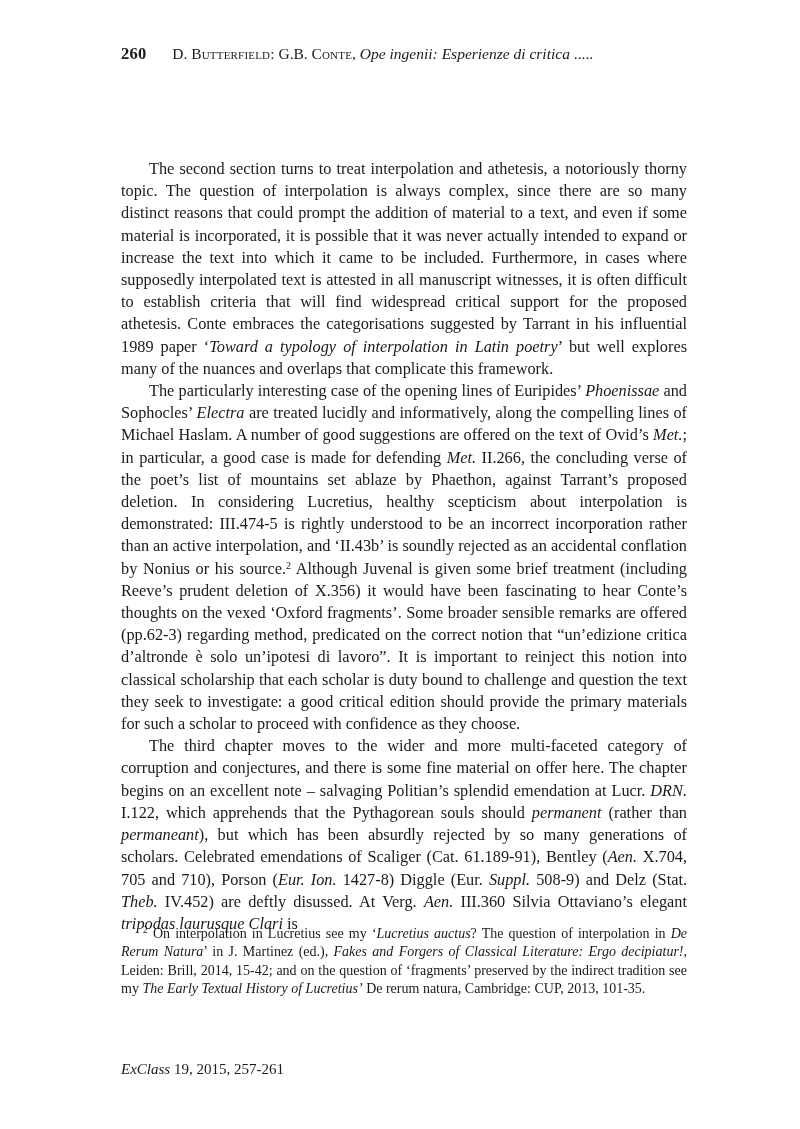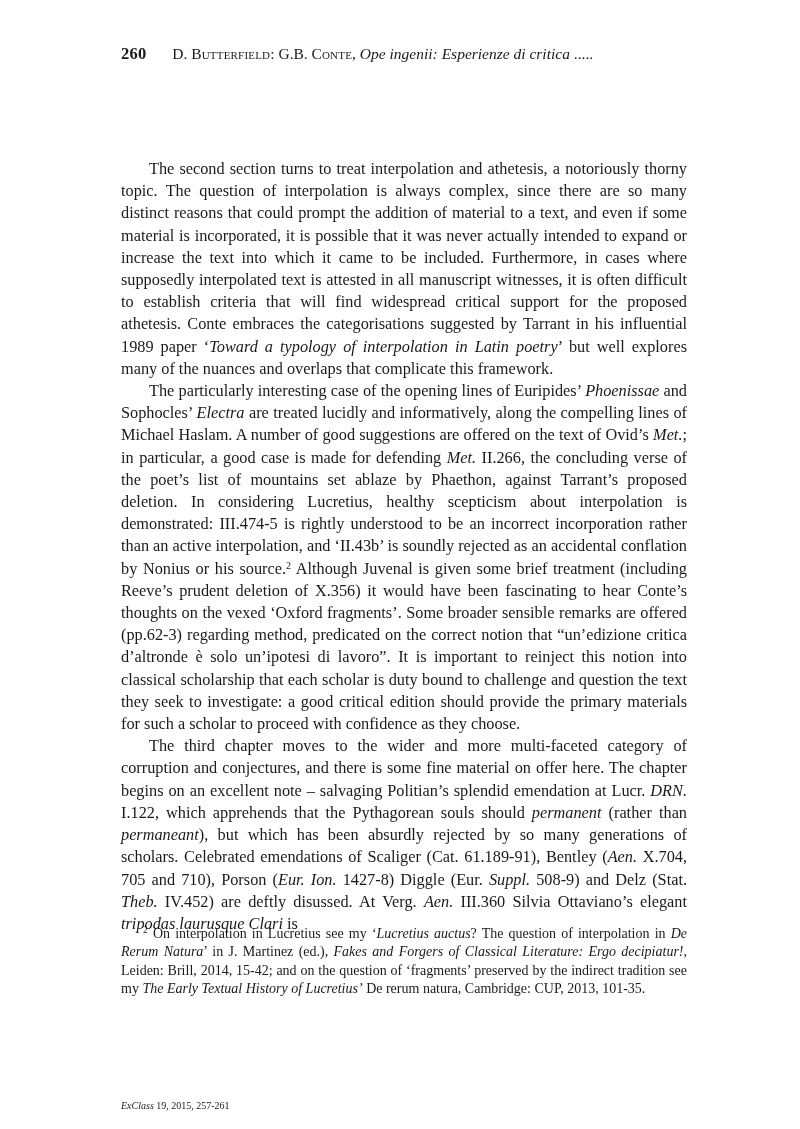--- a/index.html
+++ b/index.html
@@ -89,24 +89,23 @@
     font-size: 0.68em;
     vertical-align: 0.5em;
     line-height: 0;
   }
 
   
   .footer {
     position: absolute;
     left: 117px;
     top: 1060px;
-    font-size: 10px;
+    font-size: 15px;
     line-height: 19px;
     white-space: nowrap;
-    margin-top: 36px;
   }
 </style>
 </head>
 <body>
 
 <div class="page">
 
   <div class="running-head">
     <span class="folio">260</span><span class="rh-gap"></span><span>D. B</span><span class="smallcaps">utterfield</span><span>: </span><span>G.B. C</span><span class="smallcaps">onte</span><span>, </span><span class="ital">Ope ingenii: Esperienze di critica</span><span> .....</span>
   </div>

